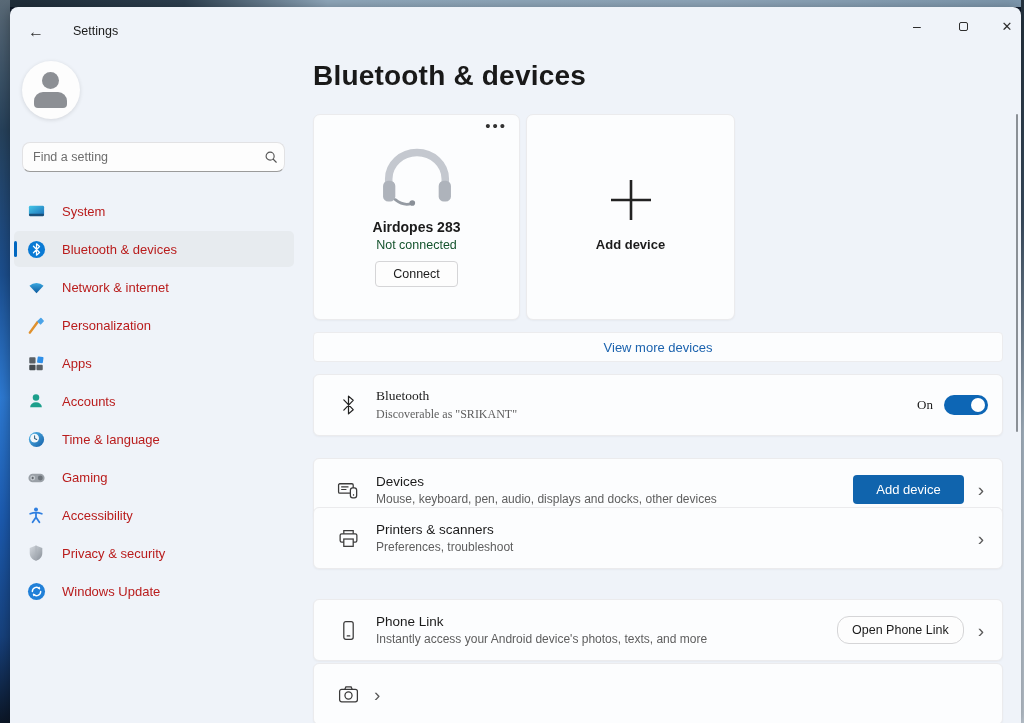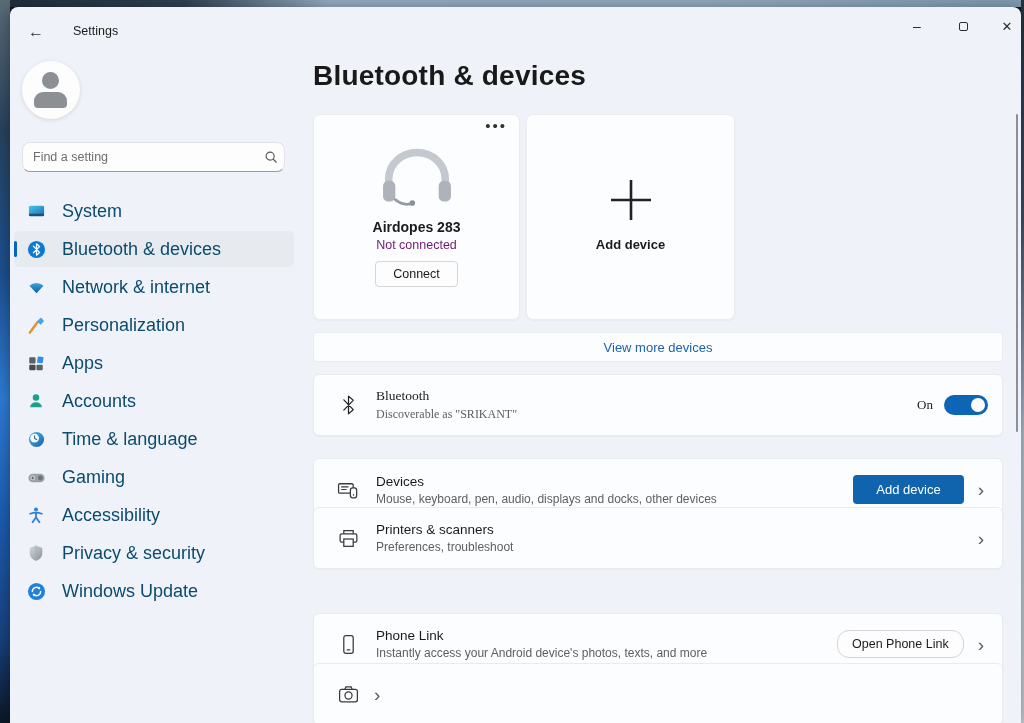--- a/index.html
+++ b/index.html
@@ -37,31 +37,31 @@
   .search-box input { flex:1; border:none; outline:none; background:transparent; padding-left:10px; font-size:12.5px; color:#1b1b1b; font-family:inherit; }
   .search-box input::placeholder { color:#6d6d6d; }
   .search-glyph { width:26px; display:flex; justify-content:center; }
 
   .nav { position:absolute; left:4px; top:186px; width:280px; }
   .nav-item { position:relative; height:36px; margin-bottom:2px; display:flex; align-items:center; border-radius:5px; cursor:pointer; padding-left:12px; }
   .nav-item.selected { background:#e7ebef; }
   .nav-item .pill { display:none; }
   .nav-item.selected .pill { display:block; position:absolute; left:0; top:10px; width:3px; height:16px; border-radius:3px; background:#0067c0; }
   .nav-ico { width:20px; height:20px; display:flex; align-items:center; justify-content:center; flex:0 0 20px; }
-  .nav-lbl { margin-left:16px; font-size:18px; color:#0c4a6e; }
+  .nav-lbl { margin-left:16px; font-size:13px; color:#b91c1c; }
 
   
   .page-title { position:absolute; left:303px; top:53px; font-size:28px; font-weight:700; color:#191919; letter-spacing:.2px; }
 
   .card { position:absolute; background:#fcfdfe; border:1px solid #ebebed; border-radius:7px; box-shadow:0 1px 2px rgba(0,0,0,.04); }
   #card-device { left:303px; top:107px; width:207px; height:206px; text-align:center; }
   #card-device .more { position:absolute; right:12px; top:2px; font-size:15px; letter-spacing:2px; color:#333; cursor:pointer; }
   #card-device .hs { margin-top:30px; }
   .dev-name { font-size:14px; font-weight:700; color:#1b1b1b; margin-top:4px; }
-  .dev-status { font-size:12.5px; color:#701a75; margin-top:3px; }
+  .dev-status { font-size:12.5px; color:#14532d; margin-top:3px; }
   .connect-btn { margin-top:9px; display:inline-block; background:#fdfdfd; border:1px solid #d5d5d7; border-radius:4px; padding:5px 17px; font-size:12.5px; color:#1b1b1b; cursor:pointer; }
 
   #card-add { left:516px; top:107px; width:209px; height:206px; display:flex; flex-direction:column; align-items:center; cursor:pointer; }
   #card-add .plus { margin-top:62px; }
   #card-add .add-lbl { margin-top:14px; font-size:13px; font-weight:700; color:#1c1c1c; }
 
   .view-more { position:absolute; left:303px; top:325px; width:690px; height:30px; background:#fcfdfe; border:1px solid #ececee; border-radius:4px; display:flex; align-items:center; justify-content:center; font-size:13px; color:#1c63ae; cursor:pointer; }
 
   .row-card { position:absolute; left:303px; width:690px; background:#fcfdfe; border:1px solid #ebebed; border-radius:6px; display:flex; align-items:center; box-shadow:0 1px 2px rgba(0,0,0,.04); }
   .row-ico { width:24px; margin-left:22px; display:flex; align-items:center; justify-content:center; flex:0 0 24px; }
@@ -72,21 +72,21 @@
   .btn-primary { background:#1064ad; color:#fff; border:none; border-radius:4px; padding:7px 23px; font-size:13px; font-family:inherit; cursor:pointer; }
   .btn-secondary { background:#fdfdfd; color:#1b1b1b; border:1px solid #d5d5d7; border-radius:12px; padding:6px 14px; font-size:12.5px; font-family:Liberation Sans, sans-serif; cursor:pointer; }
 
   #row-bluetooth { top:367px; height:62px;font-family:Liberation Serif, serif; }
   .on-lbl { font-size:13px; color:#1b1b1b; margin-right:11px; }
   .toggle { position:relative; width:44px; height:20px; border-radius:10px; background:#0d66b5; margin-right:14px; cursor:pointer; flex:0 0 44px; }
   .toggle .knob { position:absolute; right:3px; top:3px; width:14px; height:14px; border-radius:50%; background:#fff; }
 
   #row-devices { top:451px; height:63px; }
   #row-printers { top:500px; height:62px; }
-  #row-phonelink { top:606px; height:62px; }
+  #row-phonelink { top:592px; height:62px; }
   #row-cameras { top:656px; height:62px; }
 
   .scrollbar { position:absolute; left:1006px; top:107px; width:2px; height:318px; background:#8b9096; border-radius:1px; cursor:pointer; }
 </style>
 </head>
 <body>
 
 <div id="stage">
   <div id="wall-top"></div>
   <div id="wall-left"></div>

